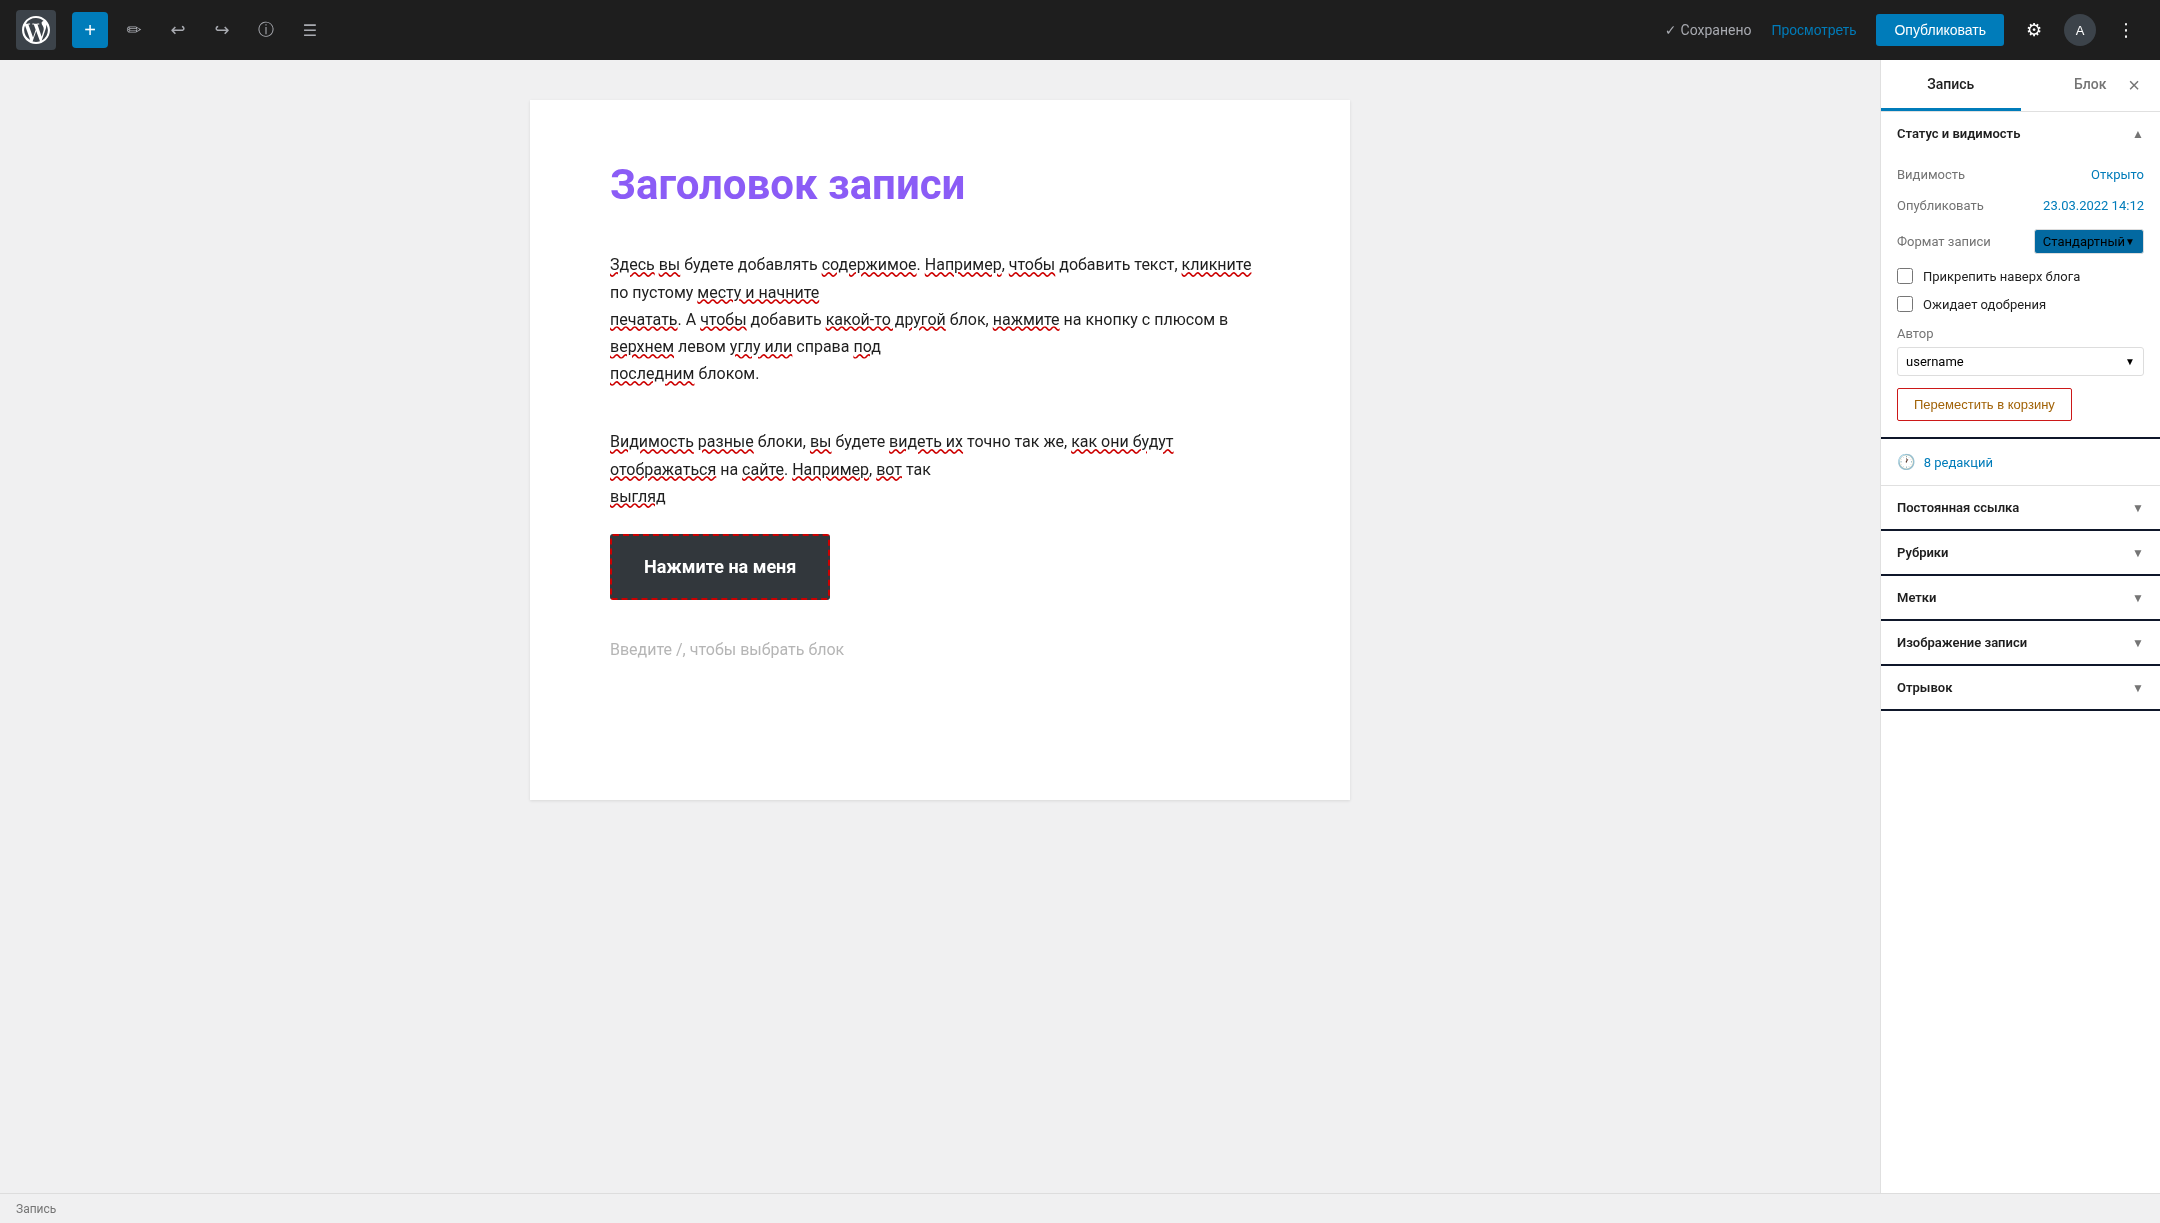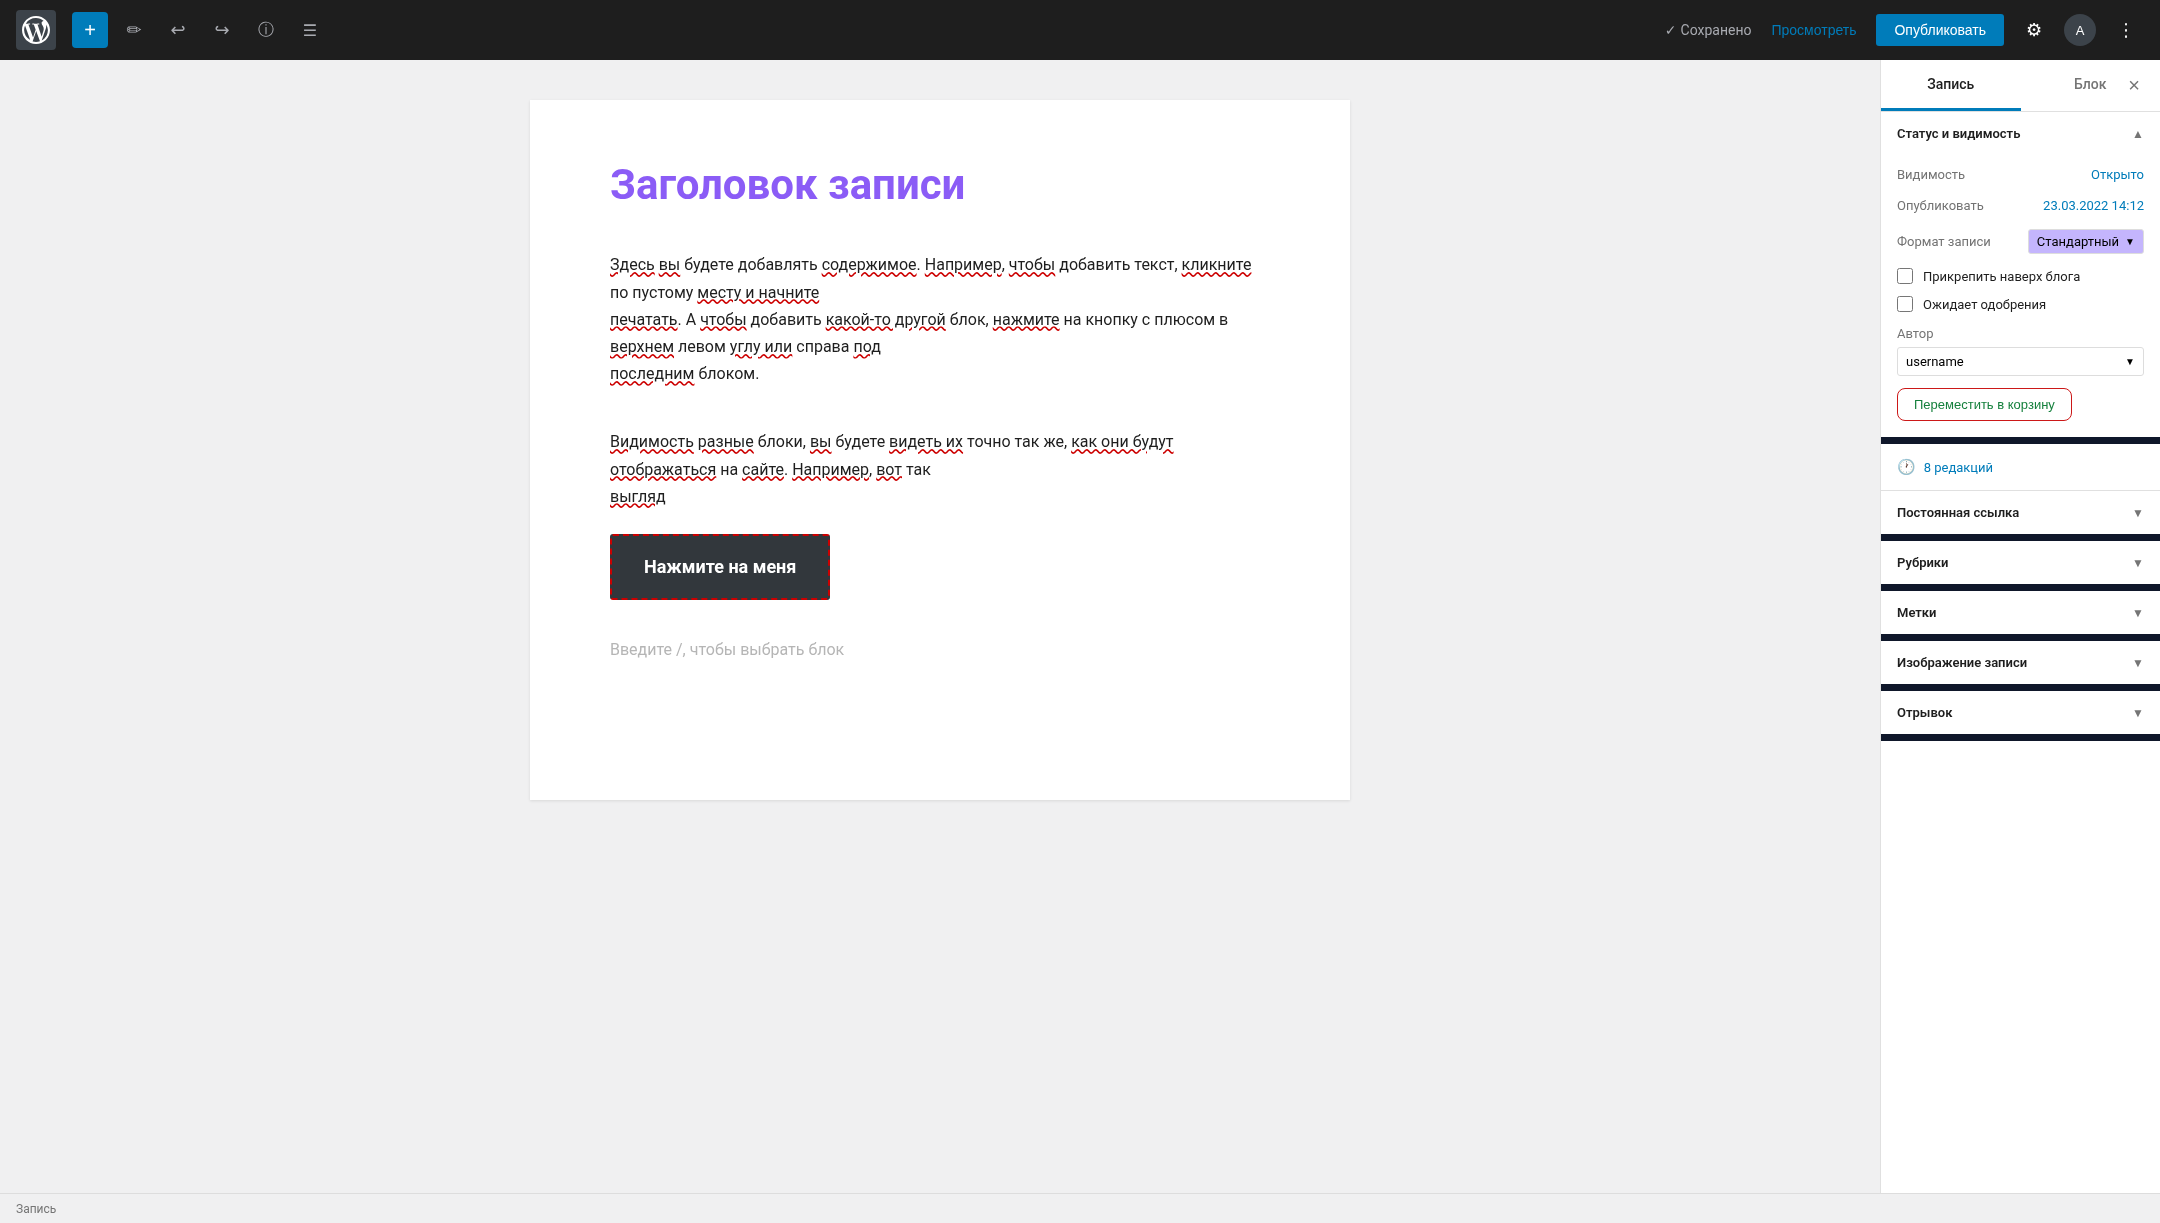--- a/index.html
+++ b/index.html
@@ -220,21 +220,21 @@
       background: none;
       border: none;
       cursor: pointer;
       font-size: 20px;
       color: #757575;
       width: 28px; height: 28px;
       display: flex; align-items: center; justify-content: center;
     }
 
     .sidebar-section {
-      border-bottom: 7px solid #0f172a;
+      border-bottom: 2px solid #0f172a;
     }
 
     .sidebar-section-header {
       display: flex;
       align-items: center;
       justify-content: space-between;
       padding: 14px 16px;
       cursor: pointer;
     }
     .sidebar-section-header .title {
@@ -269,22 +269,21 @@
     }
 
     .format-select {
       display: flex;
       align-items: center;
       border: 1px solid #ddd;
       border-radius: 3px;
       padding: 4px 8px;
       font-size: 13px;
       cursor: pointer;
-      gap: 6px;
-      background: #c4b5fd;
+      background: #0369a1;
     }
 
     .checkbox-row {
       display: flex;
       align-items: center;
       gap: 10px;
       padding: 6px 0;
       font-size: 13px;
       color: #1e1e1e;
     }
@@ -309,25 +308,25 @@
       cursor: pointer;
       gap: 23px;
       background: white;
       width: 100%;
       justify-content: space-between;
     }
 
     .trash-btn {
       display: inline-block;
       border: 1px solid #cc1818;
-      color: #15803d;
+      color: #a16207;
       background: white;
       font-size: 13px;
       padding: 8px 16px;
-      border-radius: 8px;
+      border-radius: 2px;
       cursor: pointer;
       margin-top: 12px;
     }
 
     .revisions-row {
       display: flex;
       align-items: center;
       gap: 8px;
       padding: 14px 16px;
       font-size: 13px;

